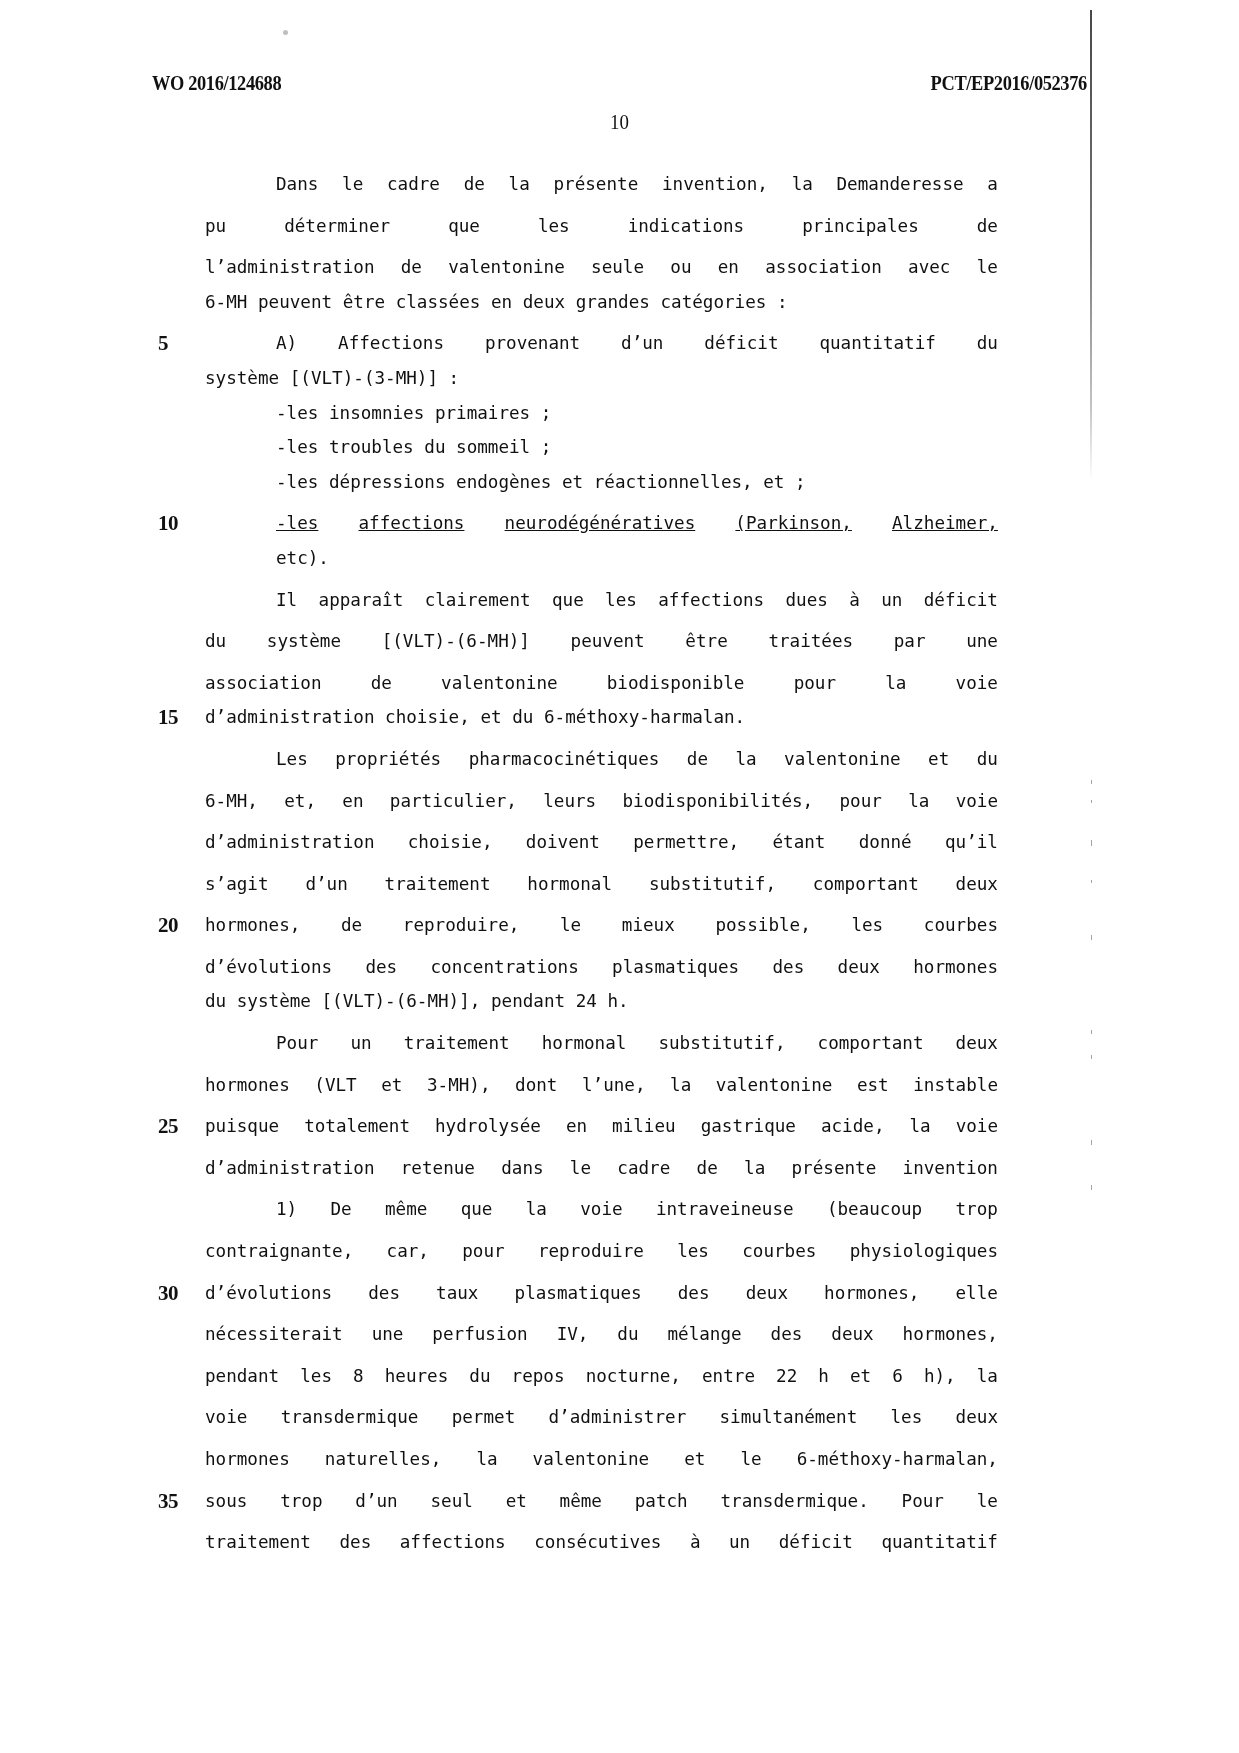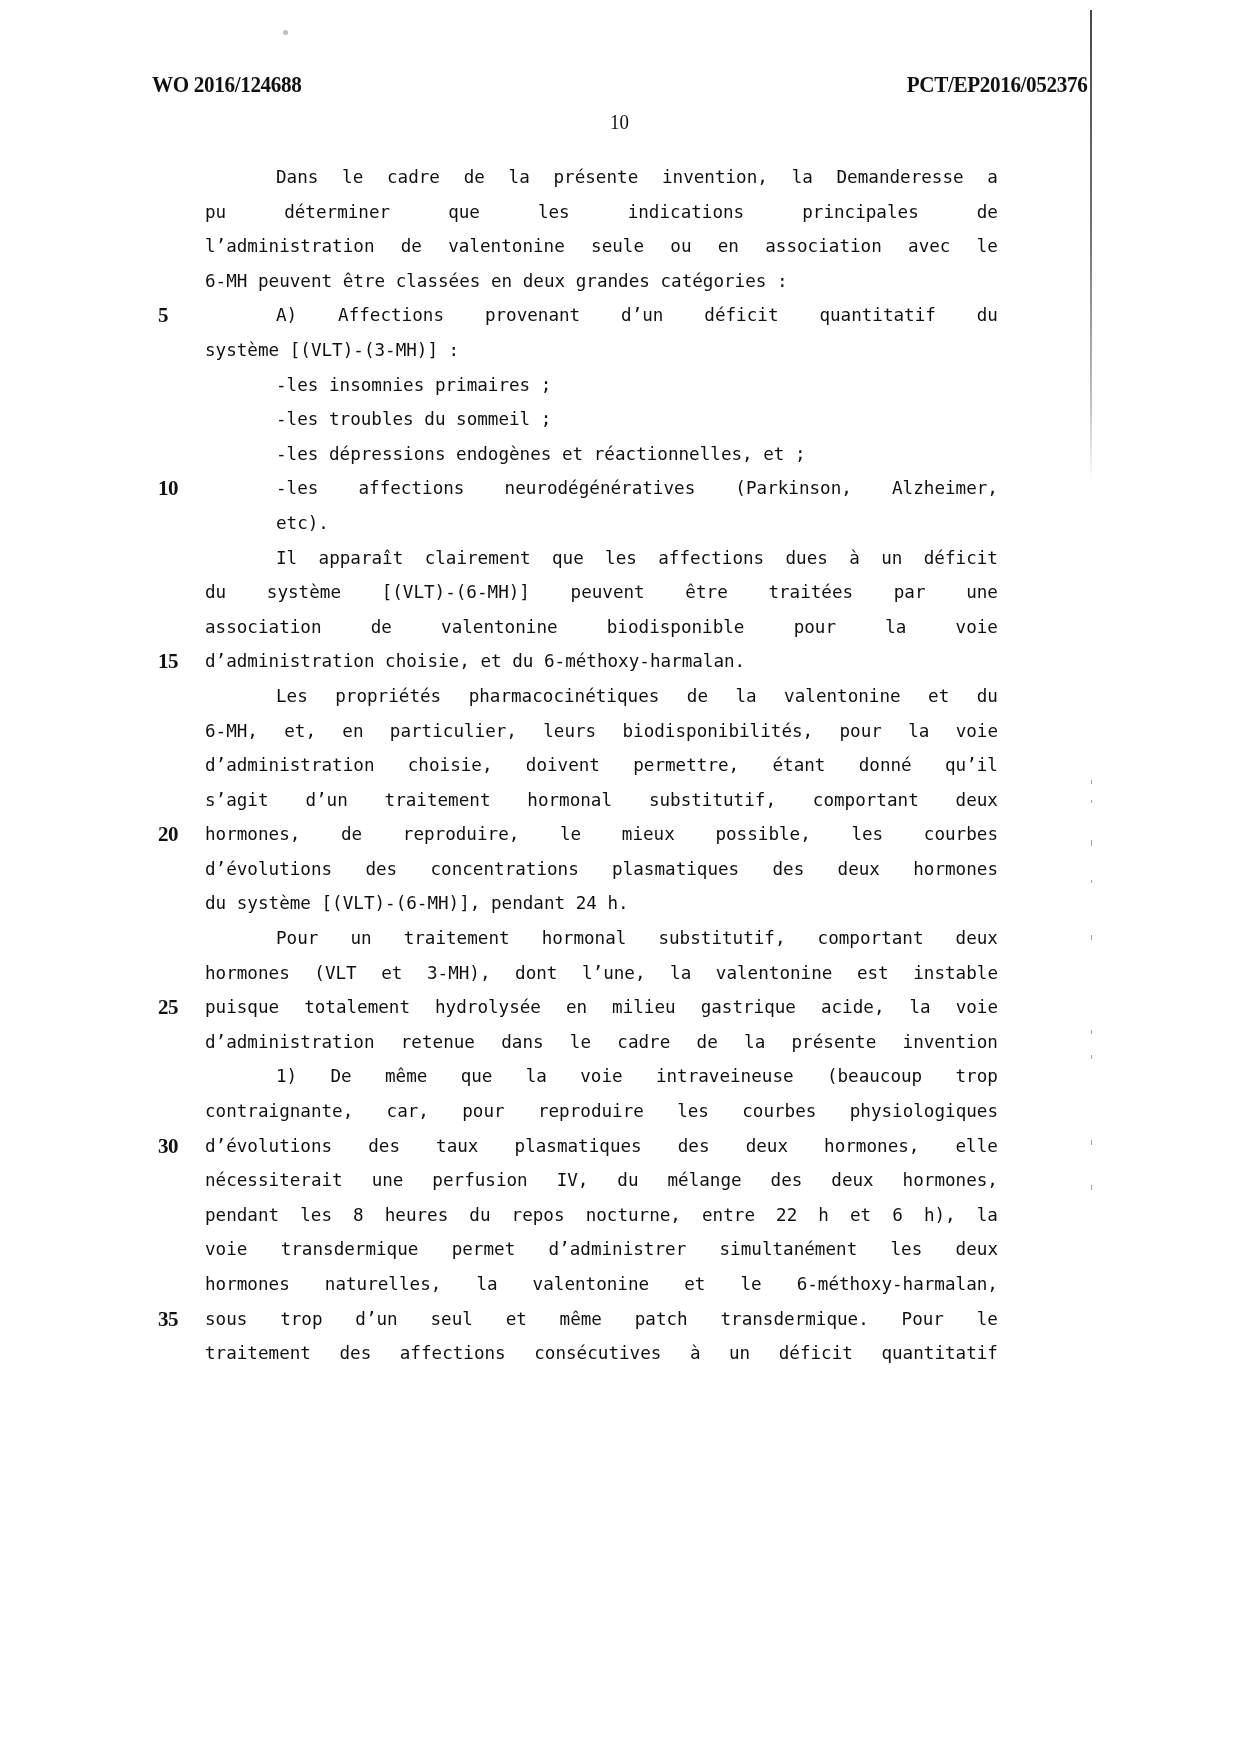--- a/index.html
+++ b/index.html
@@ -47,21 +47,21 @@
   .runhead {
     position: absolute;
     top: 72px;
     left: 152px;
     right: 152px;
     display: flex;
     justify-content: space-between;
     align-items: baseline;
     font-family: "Liberation Serif", "DejaVu Serif", serif;
     font-weight: bold;
-    font-size: 23px;
+    font-size: 20px;
     letter-spacing: -0.4px;
     color: #111111;
   }
   .runhead .left  { transform: scaleX(0.92); transform-origin: left center; }
   .runhead .right { transform: scaleX(0.92); transform-origin: right center; }
 
   .pagenum {
     position: absolute;
     top: 110px;
     left: 0;
@@ -88,26 +88,27 @@
     line-height: 34.6px;
     color: #101010;
     white-space: pre;
     letter-spacing: 0px;
   }
   
   .tline .just {
     display: flex;
     justify-content: space-between;
     width: 100%;
+    margin-top: 7px;
   }
   .tline .just > span { white-space: pre; }
   .tline .flow { display: inline-block; }
 
   .indent { padding-left: 71px; }
-  .indent-dash { padding-left: 71px; }
+  .indent-dash { padding-left: 71px; text-decoration: underline; }
 
   
   .lineno {
     position: absolute;
     left: -47px;
     top: 0;
     width: 34px;
     text-align: left;
     font-family: "Liberation Serif", "DejaVu Serif", serif;
     font-weight: bold;

